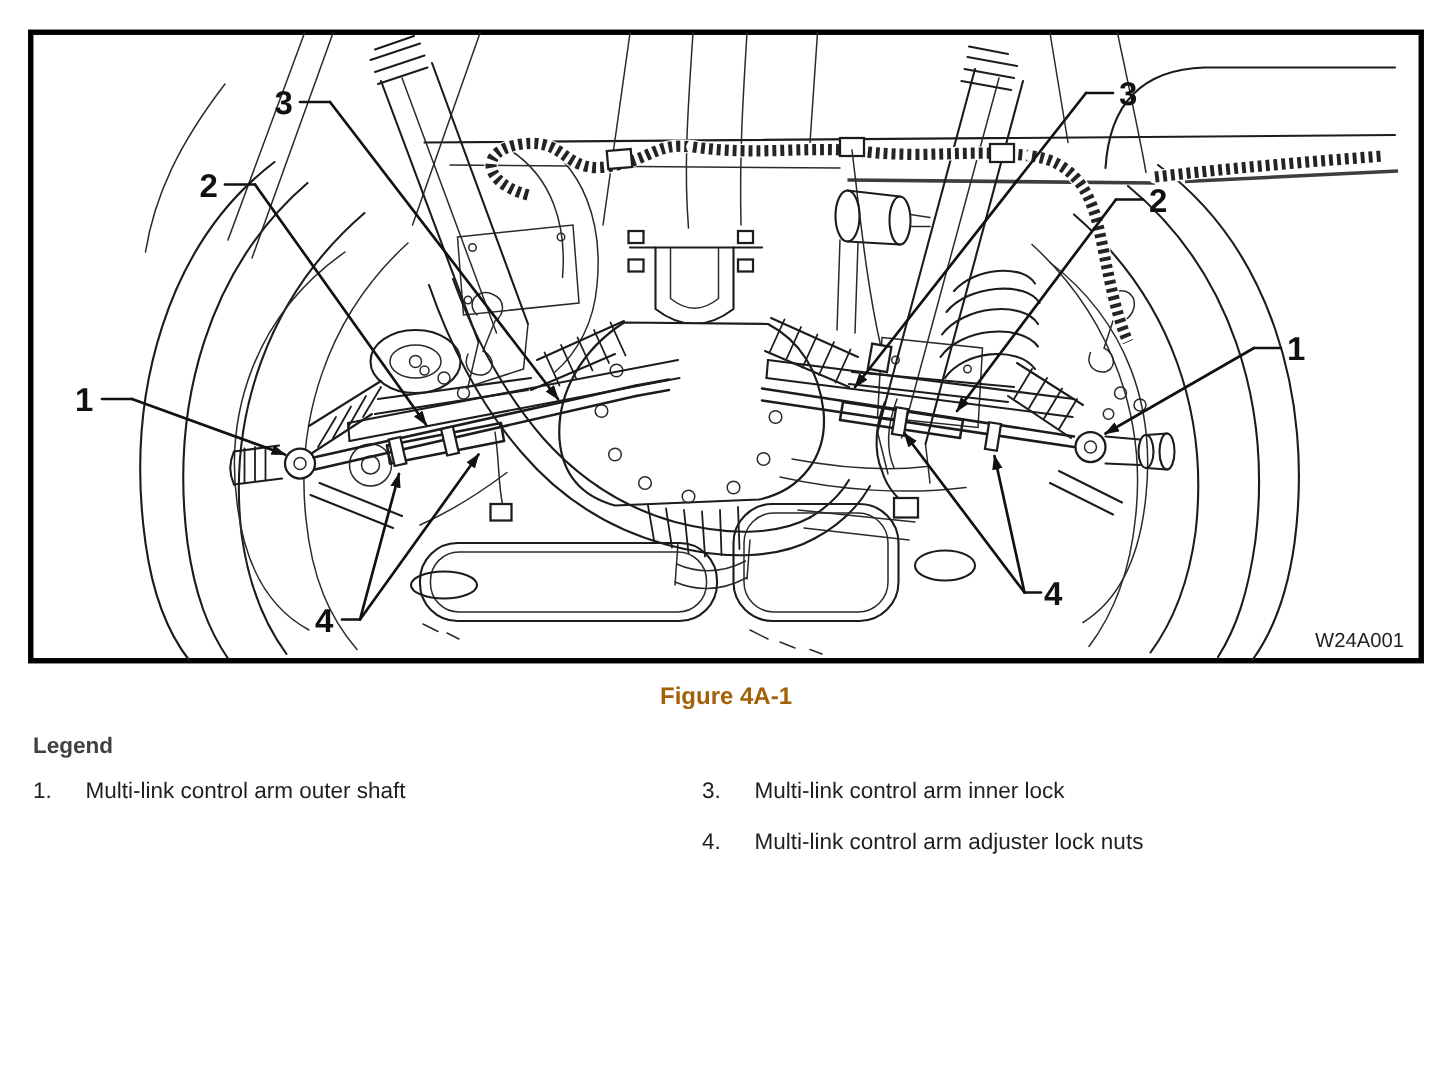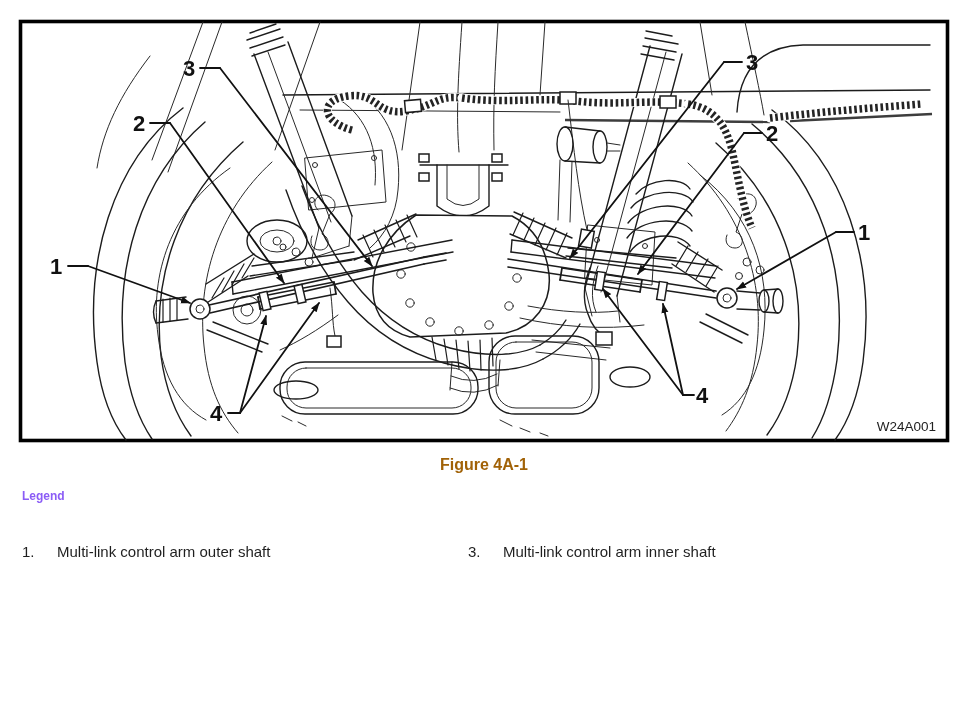--- a/index.html
+++ b/index.html
@@ -1,21 +1,21 @@
 <!DOCTYPE html>
 <html><head>
 <meta charset="utf-8">
 <style>
   html,body{margin:0;padding:0;background:#ffffff;}
   body{width:960px;height:720px;position:relative;font-family:"Liberation Sans",sans-serif;color:#1a1a1a;-webkit-font-smoothing:antialiased;}
   .page{position:absolute;inset:0;background:#fff;}
   svg{position:absolute;left:0;top:0;}
   .caption{position:absolute;left:20px;top:456px;width:928px;text-align:center;font-size:16px;font-weight:bold;color:#a16207;}
-  .legend-title{position:absolute;left:22px;top:489px;font-size:12px;font-weight:bold;color:#8b5cf6;}
-  .legend-item{position:absolute;font-size:15px;color:#1f1f1f;white-space:nowrap;margin-top:24px;}
+  .legend-title{position:absolute;left:22px;top:489px;font-size:15px;font-weight:bold;color:#404040;}
+  .legend-item{position:absolute;font-size:15px;color:#1f1f1f;white-space:nowrap;}
   .legend-item .num{display:inline-block;width:35px;}
   .li-1{left:22px;top:519px;}
   .li-2{left:22px;top:553px;}
   .li-3{left:468px;top:519px;}
   .li-4{left:468px;top:553px;}
   
   .ln{fill:none;stroke:#1c1c1c;stroke-width:1.4;stroke-linecap:round;stroke-linejoin:round;}
   .ln2{fill:none;stroke:#1c1c1c;stroke-width:1.7;stroke-linecap:round;stroke-linejoin:round;}
   .thin{fill:none;stroke:#2a2a2a;stroke-width:1;stroke-linecap:round;}
   .fillw{fill:#ffffff;stroke:#1c1c1c;stroke-width:1.5;stroke-linejoin:round;}
@@ -348,16 +348,19 @@
   </svg>
 
   <div class="caption">Figure 4A-1</div>
 
   <div class="legend-title">Legend</div>
 
   <div class="legend-item li-1">
     <span class="num">1.</span><span class="text">Multi-link control arm outer shaft</span>
   </div>
   <div class="legend-item li-3">
-    <span class="num">3.</span><span class="text">Multi-link control arm inner shaft</span>
+    <span class="num">3.</span><span class="text">Multi-link control arm inner lock</span>
   </div>
+  <div class="legend-item li-4">
+    <span class="num">4.</span><span class="text">Multi-link control arm adjuster lock nuts</span>
+  </div>
 
 </div>
 
 </body></html>

